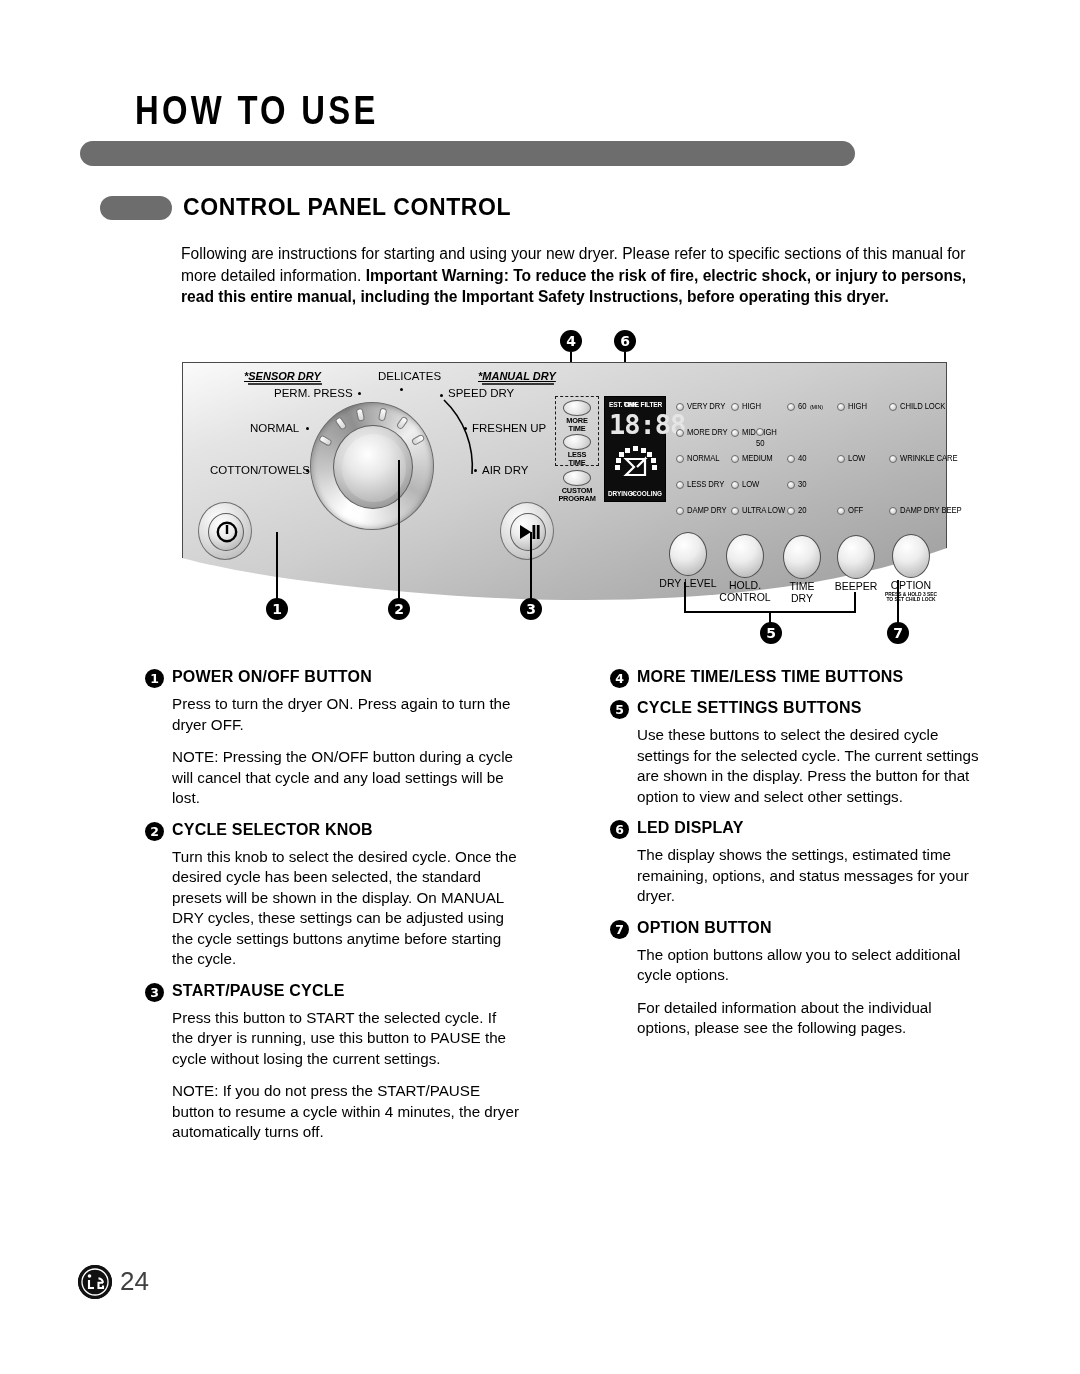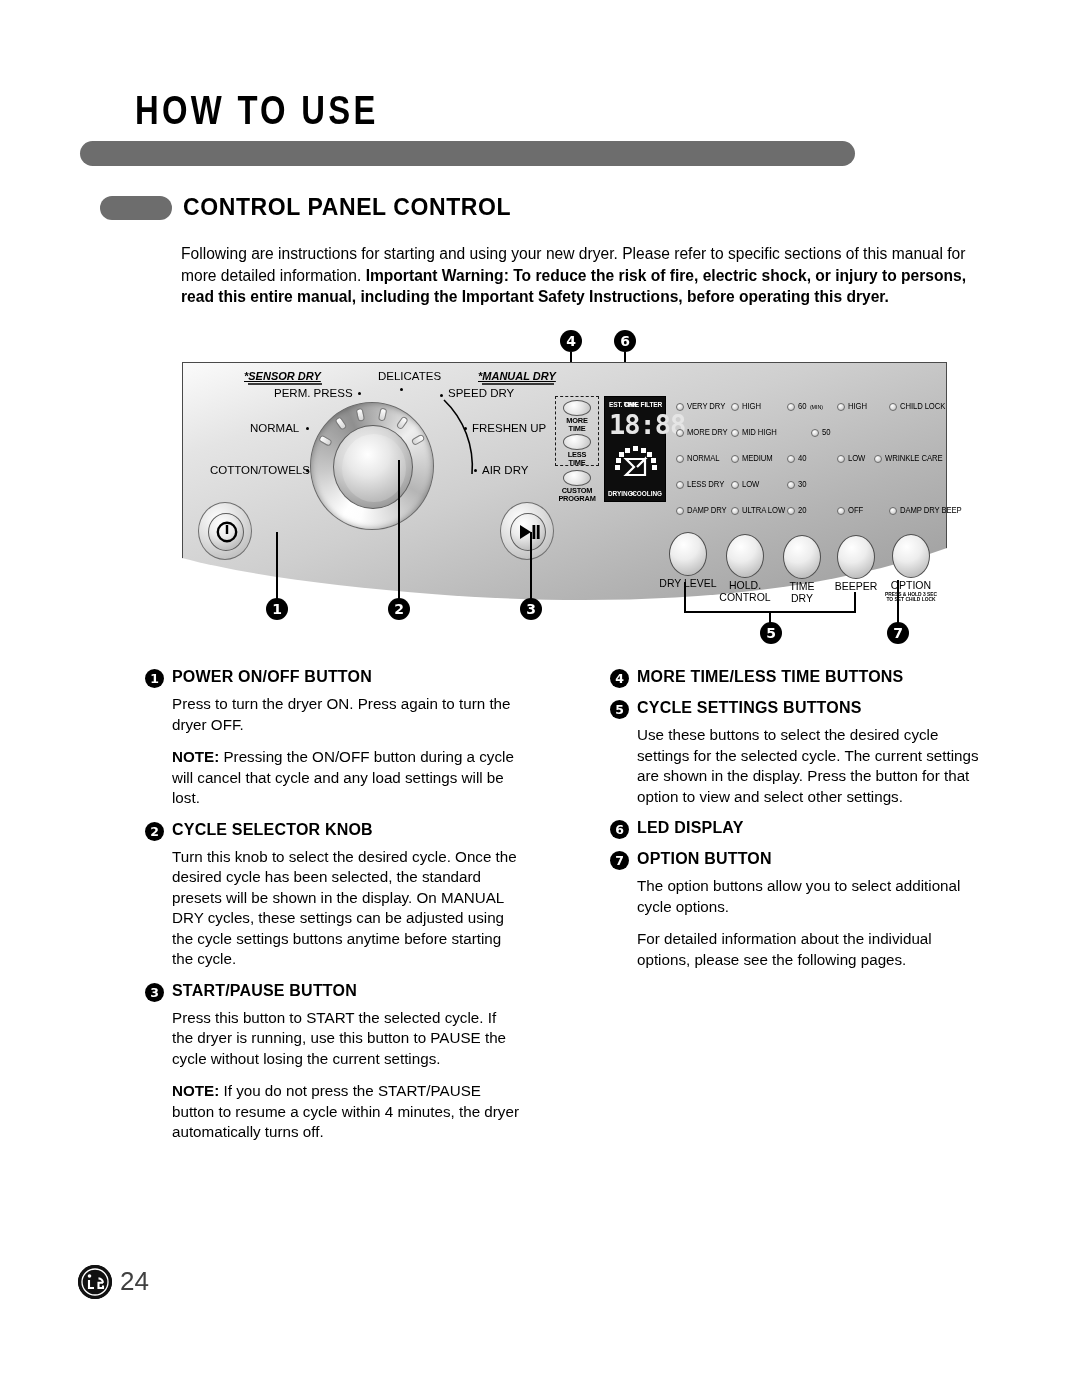--- a/index.html
+++ b/index.html
@@ -166,21 +166,21 @@
   .num {
     width: 19px; height: 19px; border-radius: 50%; background: #000; color: #fff;
     font-size: 12.5px; font-weight: bold; display: flex; align-items: center;
     justify-content: center; flex: none; margin-top: 1px;
     font-family: "DejaVu Sans", sans-serif;
   }
   .item-title { font-size: 16px; font-weight: bold; letter-spacing: .2px; }
   .para {
     margin-left: 27px; font-size: 15.2px; line-height: 20.5px; margin-bottom: 12px;
   }
-  .para b { font-weight: bold; }
+  .para b { font-weight: normal; }
 
   
   .lg-logo {
     position: absolute; left: 78px; top: 1265px; width: 34px; height: 34px;
     border-radius: 50%; background: #111; color: #fff;
   }
   .lg-logo svg { position: absolute; left: 0; top: 0; }
   .page-num {
     position: absolute; left: 120px; top: 1266px;
     font-size: 26px; color: #404040;
@@ -341,21 +341,21 @@
     <div class="ind" style="left:549px; top:144px;">
         <i class="ind-led"></i>
         <span class="t">ULTRA LOW</span>
       </div>
 
     <div class="ind" style="left:605px; top:40px;">
         <i class="ind-led"></i>
         <span class="t">60</span>
         <span class="sub">(MIN)</span>
       </div>
-    <div class="ind" style="left:629px; top:66px;">
+    <div class="ind" style="left:574px; top:66px;flex-direction:column;">
         <i class="ind-led"></i>
         <span class="t">50</span>
       </div>
     <div class="ind" style="left:605px; top:92px;">
         <i class="ind-led"></i>
         <span class="t">40</span>
       </div>
     <div class="ind" style="left:605px; top:118px;">
         <i class="ind-led"></i>
         <span class="t">30</span>
@@ -375,21 +375,21 @@
       </div>
     <div class="ind" style="left:655px; top:144px;">
         <i class="ind-led"></i>
         <span class="t">OFF</span>
       </div>
 
     <div class="ind" style="left:707px; top:40px;">
         <i class="ind-led"></i>
         <span class="t">CHILD LOCK</span>
       </div>
-    <div class="ind" style="left:692px; top:92px;">
+    <div class="ind" style="left:707px; top:92px;">
         <i class="ind-led"></i>
         <span class="t">WRINKLE CARE</span>
       </div>
     <div class="ind" style="left:707px; top:144px;">
         <i class="ind-led"></i>
         <span class="t">DAMP DRY BEEP</span>
       </div>
 
     <div class="cbtn" style="left:487px; top:170px;"></div>
     <div class="cbtn-lbl" style="left:469px; top:216px;"><span>DRY LEVEL</span></div>
@@ -438,21 +438,21 @@
       <div class="item">
         <div class="item-head">
           <div class="num">2</div>
           <div class="item-title">CYCLE SELECTOR KNOB</div>
         </div>
         <div class="para">Turn this knob to select the desired cycle. Once the desired cycle has been selected, the standard presets will be shown in the display. On MANUAL DRY cycles, these settings can be adjusted using the cycle settings buttons anytime before starting the cycle.</div>
       </div>
       <div class="item">
         <div class="item-head">
           <div class="num">3</div>
-          <div class="item-title">START/PAUSE BUTTON</div>
+          <div class="item-title">START/PAUSE CYCLE</div>
         </div>
         <div class="para">Press this button to START the selected cycle. If the dryer is running, use this button to PAUSE the cycle without losing the current settings.</div>
         <div class="para"><b>NOTE:</b> If you do not press the START/PAUSE button to resume a cycle within 4 minutes, the dryer automatically turns off.</div>
       </div>
     </div>
   <div class="col col-right">
       <div class="item">
         <div class="item-head">
           <div class="num">4</div>
           <div class="item-title">MORE TIME/LESS TIME BUTTONS</div>
@@ -463,20 +463,21 @@
           <div class="num">5</div>
           <div class="item-title">CYCLE SETTINGS BUTTONS</div>
         </div>
         <div class="para">Use these buttons to select the desired cycle settings for the selected cycle. The current settings are shown in the display. Press the button for that option to view and select other settings.</div>
       </div>
       <div class="item">
         <div class="item-head">
           <div class="num">6</div>
           <div class="item-title">LED DISPLAY</div>
         </div>
+        <div class="para">The display shows the settings, estimated time remaining, options, and status messages for your dryer.</div>
       </div>
       <div class="item">
         <div class="item-head">
           <div class="num">7</div>
           <div class="item-title">OPTION BUTTON</div>
         </div>
         <div class="para">The option buttons allow you to select additional cycle options.</div>
         <div class="para">For detailed information about the individual options, please see the following pages.</div>
       </div>
     </div>

